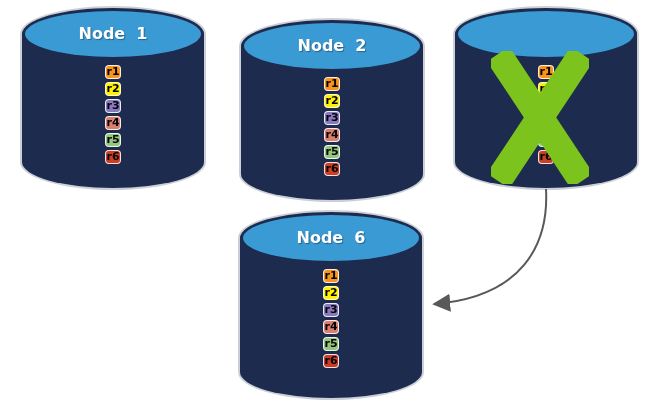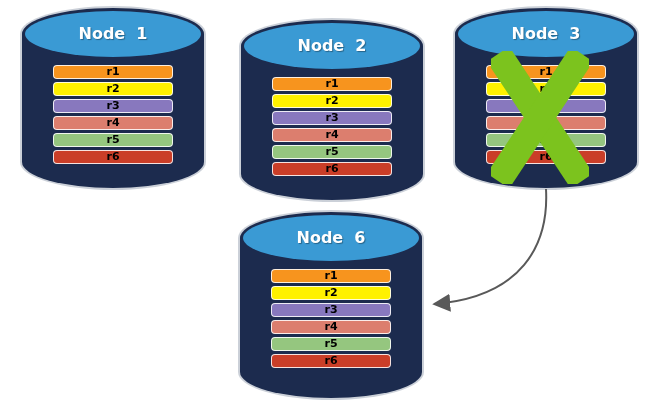--- a/index.html
+++ b/index.html
@@ -26,21 +26,21 @@
   }
   .cyl-title{
     position:absolute;left:0;right:0;top:14px;
     text-align:center;
     color:#ffffff;font-weight:700;font-size:16px;line-height:24px;
     white-space:pre;
     text-shadow:1px 1px 1px rgba(0,0,0,0.35);
   }
   .rows{
     position:absolute;left:31px;right:31px;top:57px;
-    display:flex;flex-direction:column;gap:3px;
+    display:flex;flex-direction:column;gap:3px;align-items:center;
   }
   .row{
     box-sizing:border-box;height:14px;border-radius:4px;
     border:1px solid rgba(255,255,255,0.85);
     display:flex;align-items:center;justify-content:center;
     font-size:11px;font-weight:700;color:#000;line-height:12px;
   }
   .x-overlay{
     position:absolute;left:36px;top:43px;width:98px;height:133px;
     pointer-events:none;
@@ -81,21 +81,20 @@
         <div class="row" style="background: rgb(136, 120, 190);">r3</div>
         <div class="row" style="background: rgb(220, 126, 110);">r4</div>
         <div class="row" style="background: rgb(149, 198, 127);">r5</div>
         <div class="row" style="background: rgb(202, 62, 40);">r6</div>
       </div>
   </div>
 
   <div class="cylinder node3">
     <div class="cyl-body"></div>
     <div class="cyl-top"></div>
-    <div class="cyl-title">Node  3</div>
     <div class="rows">
         <div class="row" style="background: rgb(247, 148, 30);">r1</div>
         <div class="row" style="background: rgb(255, 241, 0);">r2</div>
         <div class="row" style="background: rgb(136, 120, 190);">r3</div>
         <div class="row" style="background: rgb(220, 126, 110);">r4</div>
         <div class="row" style="background: rgb(149, 198, 127);">r5</div>
         <div class="row" style="background: rgb(202, 62, 40);">r6</div>
       </div>
     <svg class="x-overlay" viewBox="0 0 98 133">
       <line x1="7" y1="3" x2="91" y2="130"></line>

